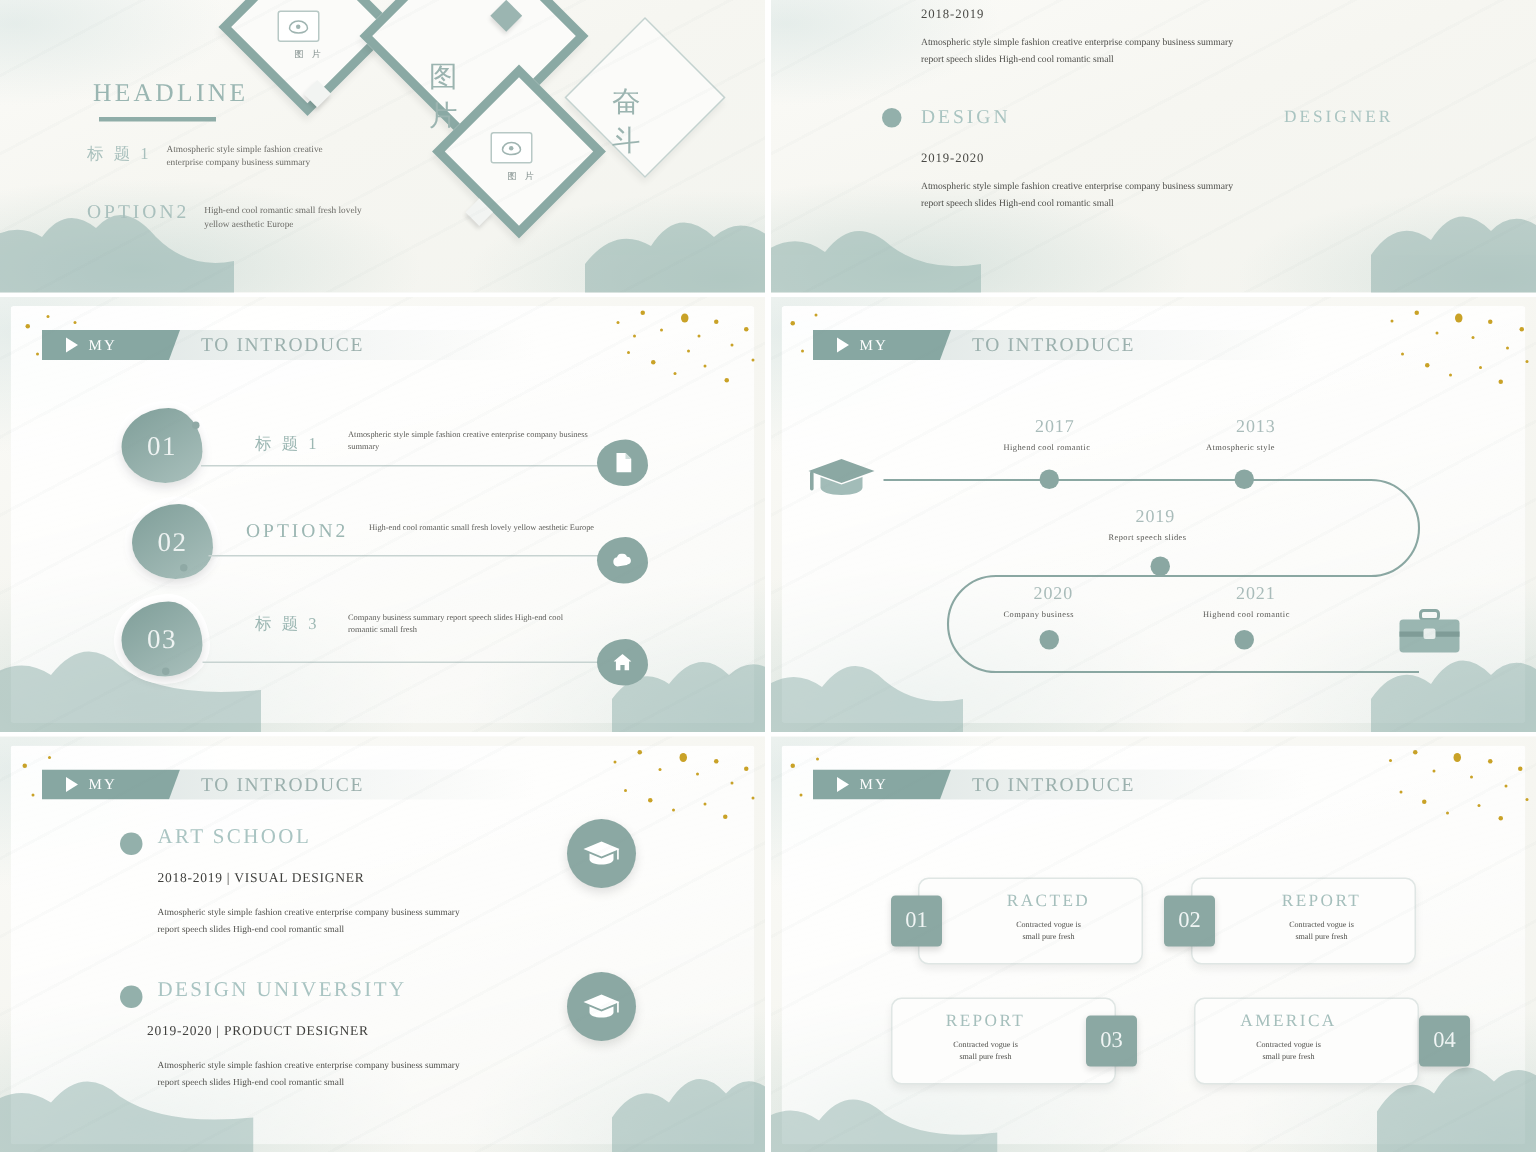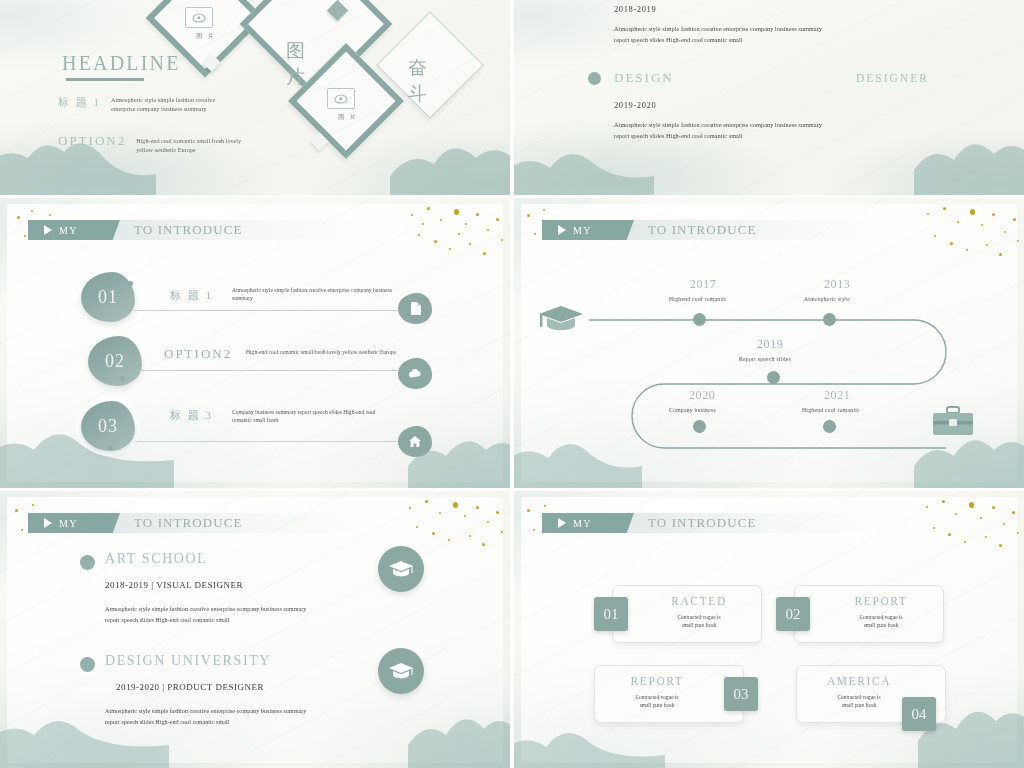--- a/index.html
+++ b/index.html
@@ -50,21 +50,21 @@
           background:linear-gradient(90deg,rgba(214,224,222,.95),rgba(236,240,238,.55) 62%,rgba(246,247,245,0));
           display:flex;align-items:center;}
   .ribbon .tag{position:relative;height:20px;width:92px;background:#87a7a2;
           display:flex;align-items:center;gap:7px;padding-left:16px;box-sizing:border-box;
           clip-path:polygon(0 0,100% 0,92% 100%,0% 100%);}
   .ribbon .play{width:0;height:0;border-left:8px solid #fff;border-top:5px solid transparent;border-bottom:5px solid transparent;}
   .ribbon .tagtxt{color:#fff;font-size:10px;letter-spacing:1.4px;font-family:"Liberation Serif",serif;}
   .ribbon .sub{margin-left:14px;color:#9bb0ad;font-size:13px;letter-spacing:1.1px;}
 
   
-  .hl{position:absolute;left:62px;top:52px;color:#9ab6b2;font-size:20px;letter-spacing:2.2px;}
+  .hl{position:absolute;left:62px;top:52px;color:#9ab6b2;font-size:17px;letter-spacing:2.2px;}
   .hl-rule{position:absolute;left:66px;top:78px;width:78px;height:3px;background:#8fadA8;}
   .cov-row{position:absolute;display:flex;align-items:flex-start;gap:10px;}
   .cov-lbl{color:#a9c0bd;letter-spacing:2px;}
   .cov-txt{color:#6b6b66;font-size:6.2px;line-height:9px;width:122px;}
   .dmd{position:absolute;}
   .dmd-ring{position:absolute;border:6px solid #8aa9a4;transform:rotate(45deg);background:#fbfbf9;
             box-shadow:2px 3px 5px rgba(0,0,0,.07);}
   .dmd-thin{position:absolute;border:1px solid #c3d2cf;transform:rotate(45deg);background:#fbfbf9;
             box-shadow:2px 3px 5px rgba(0,0,0,.06);}
   .dmd-chip{position:absolute;background:#f2f4f2;transform:rotate(45deg);box-shadow:1px 2px 3px rgba(0,0,0,.12);}
@@ -447,21 +447,21 @@
             <path d="M13 1 1 6l12 5 12-5z" fill="#fff"></path>
             <path d="M5 9v4c0 2 4 3.4 8 3.4s8-1.4 8-3.4V9l-8 3.3z" fill="#fff"></path>
             <rect x="23.4" y="6" width="1.1" height="7" fill="#fff"></rect>
           </svg>
       </div>
     </div>
 
     <div>
       <div class="dotbullet" style="left:80px;top:166px;width:15px;height:15px;"></div>
       <div class="edu-ttl" style="left:105px;top:162px;">DESIGN UNIVERSITY</div>
-      <div class="edu-sub" style="left:116px;top:191px;">2019-2020 | PRODUCT DESIGNER</div>
+      <div class="edu-sub" style="left:98px;top:191px;">2019-2020 | PRODUCT DESIGNER</div>
       <div class="edu-body" style="left:105px;top:214px;">
         <span>Atmospheric style simple fashion creative enterprise company business summary</span><br>
         <span>report speech slides High-end cool romantic small</span>
       </div>
       <div class="capcircle" style="left:378px;top:157px;">
         <svg width="26" height="18" viewBox="0 0 26 18">
             <path d="M13 1 1 6l12 5 12-5z" fill="#fff"></path>
             <path d="M5 9v4c0 2 4 3.4 8 3.4s8-1.4 8-3.4V9l-8 3.3z" fill="#fff"></path>
             <rect x="23.4" y="6" width="1.1" height="7" fill="#fff"></rect>
           </svg>
@@ -545,21 +545,21 @@
         </div>
       <div class="cardttl" style="left:88px;top:184px;width:110px;">REPORT</div>
       <div class="cardtxt" style="left:88px;top:202px;width:110px;">
         <span>Contracted vogue is</span><br>
         <span>small pure fresh</span>
       </div>
     </div>
 
     <div>
       <div class="card" style="left:282px;top:174px;width:148px;height:56px;"></div>
-      <div class="cardnum" style="left:388px;top:186px;margin-top:20px;">
+      <div class="cardnum" style="left:432px;top:186px;">
           <span>04</span>
         </div>
       <div class="cardttl" style="left:290px;top:184px;width:110px;">AMERICA</div>
       <div class="cardtxt" style="left:290px;top:202px;width:110px;">
         <span>Contracted vogue is</span><br>
         <span>small pure fresh</span>
       </div>
     </div>
     <div class="wm"></div>
   </div>

